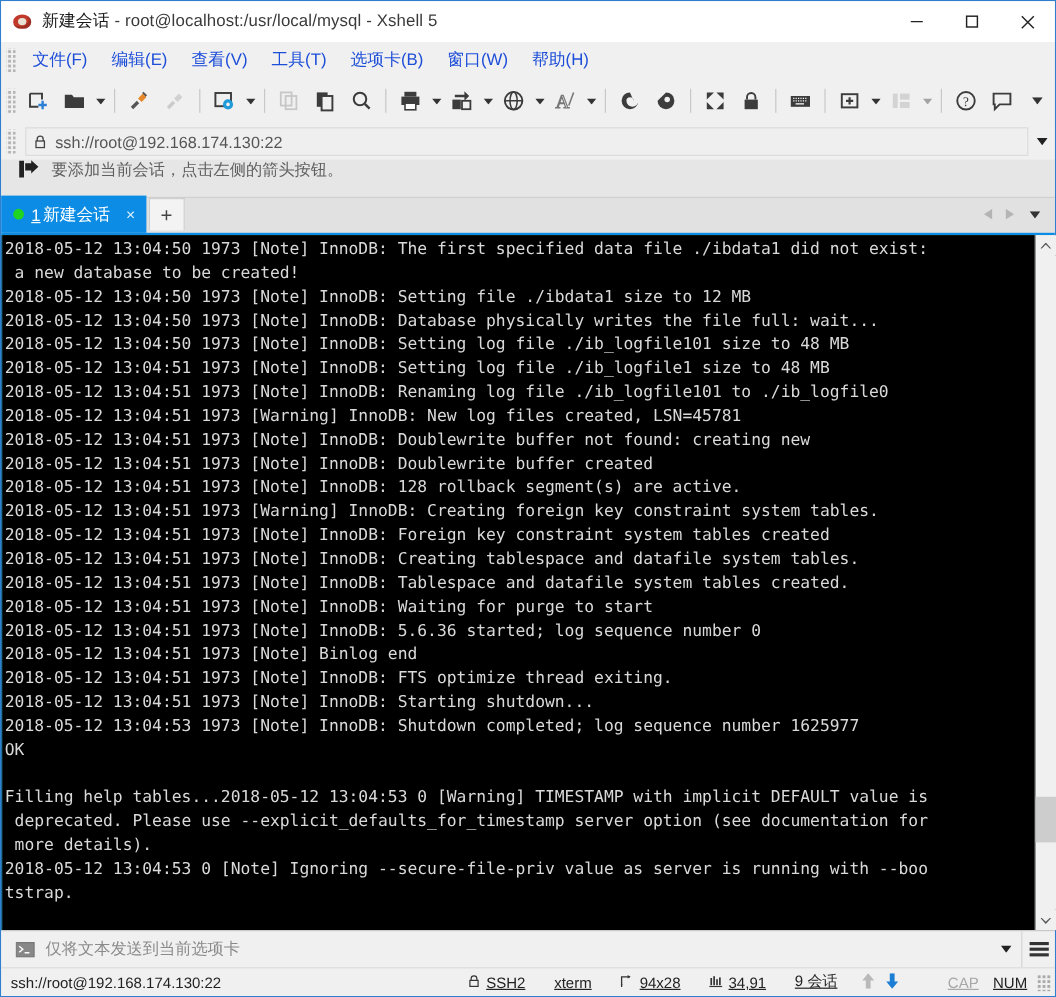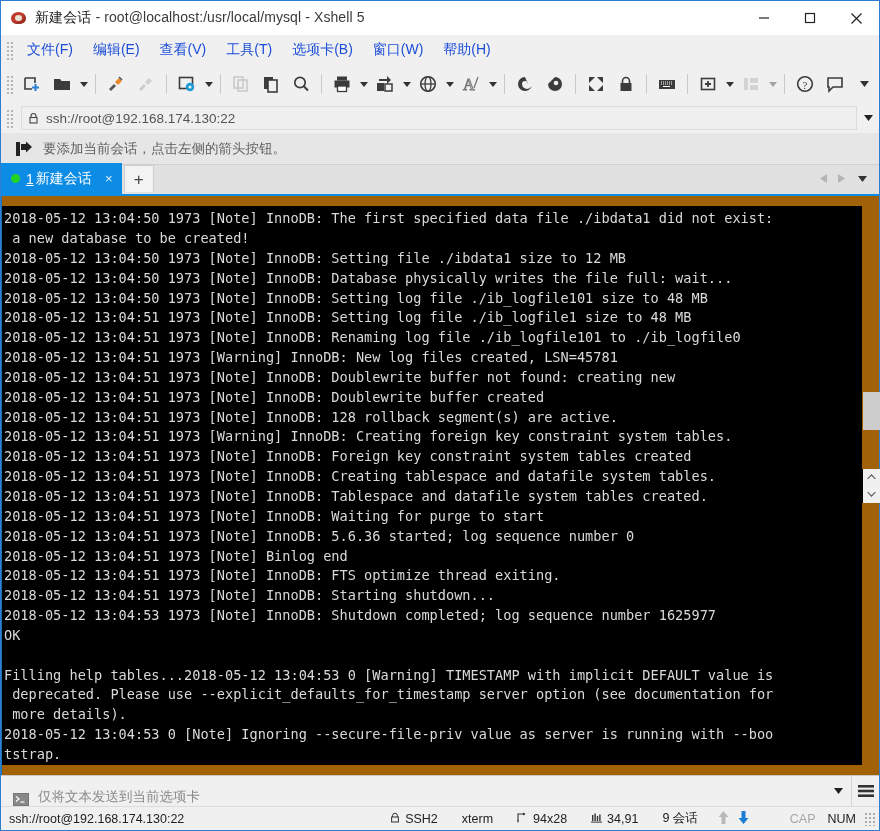--- a/index.html
+++ b/index.html
@@ -116,21 +116,21 @@
   .addr-text { font-size: 13.5px; color: #555; }
   .addr-caret {
     width: 22px; height: 24px; display: flex;
     align-items: center; justify-content: center;
   }
 
   
   .hintbar {
     height: 32px; flex: 0 0 32px;
     background: #e6e6e6;
-    display: flex; align-items: center;
+    display: flex; align-items: flex-start;
     padding-left: 8px;
     border-bottom: 1px solid #d0d0d0;
   }
   .hint-icon { margin-left: 6px; margin-right: 10px; display:flex; }
   .hint-text { font-size: 13.5px; color: #606060; }
 
   
   .tabbar {
     height: 31px; flex: 0 0 31px;
     background: #e1e1e1;
@@ -163,23 +163,22 @@
   }
   .tabbar-right {
     margin-left: auto; display: flex; align-items: center;
     height: 31px; padding-right: 6px; gap: 2px;
   }
   .tabnav { width: 16px; height: 20px; display:flex; align-items:center; justify-content:center; }
 
   
   .term-wrap {
     flex: 1 1 auto; display: flex;
-    background: #a16207; position: relative; min-height: 0;
+    background: #14532d; position: relative; min-height: 0;
     border-left: 1px solid #1a6fb5;
-    align-items: center;
   }
   .term {
     flex: 1 1 auto; background: #000; color: #d9d9d9;
     font-family: "DejaVu Sans Mono", "Liberation Mono", monospace;
     font-size: 13.6px; line-height: 19.85px;
     padding: 3px 0 0 2px;
     white-space: pre;
     overflow: hidden;
   }
   .term .line { height: 19.85px; }
@@ -198,21 +197,21 @@
   .vs-track { flex: 1 1 auto; width: 17px; background: #f0f0f0; position: relative; }
   .vs-thumb {
     position: absolute; left: 0; width: 17px; height: 38px;
     background: #cdcdcd; bottom: 56px;
   }
 
   
   .sendbar {
     height: 31px; flex: 0 0 31px;
     background: #f0f0f0;
-    display: flex; align-items: flex-end;
+    display: flex; align-items: center;
     border-top: 1px solid #c9c9c9;
   }
   .send-icon { margin-left: 12px; margin-right: 9px; display: flex; }
   .send-text { font-size: 13.5px; color: #8a8a8a; }
   .send-caret {
     margin-left: auto; width: 26px; height: 30px;
     display:flex; align-items:center; justify-content:center;
   }
   .send-menu {
     width: 28px; height: 30px; display:flex;
@@ -225,21 +224,21 @@
     height: 24px; flex: 0 0 24px;
     background: #f0f0f0;
     display: flex; align-items: center;
     font-size: 12.5px; color: #222;
     border-top: 1px solid #dcdcdc;
   }
   .sb-left { margin-left: 8px; }
   .sb-right { margin-left: auto; display: flex; align-items: center; }
   .sb-cell {
     display: flex; align-items: center; gap: 5px;
-    padding: 0 12px; white-space: nowrap;
+    padding: 0 12px; white-space: nowrap; text-decoration: underline;
   }
   .sb-cell.dim { color: #a8a8a8; margin-left: 25px; }
   .sb-grip {
     width: 12px; height: 14px; margin-right: 3px; margin-left: 2px;
     background-image: radial-gradient(#aaaaaa 40%, transparent 41%);
     background-size: 4px 4px;
     background-position: 0 4px;
   }
 </style>
 </head>

